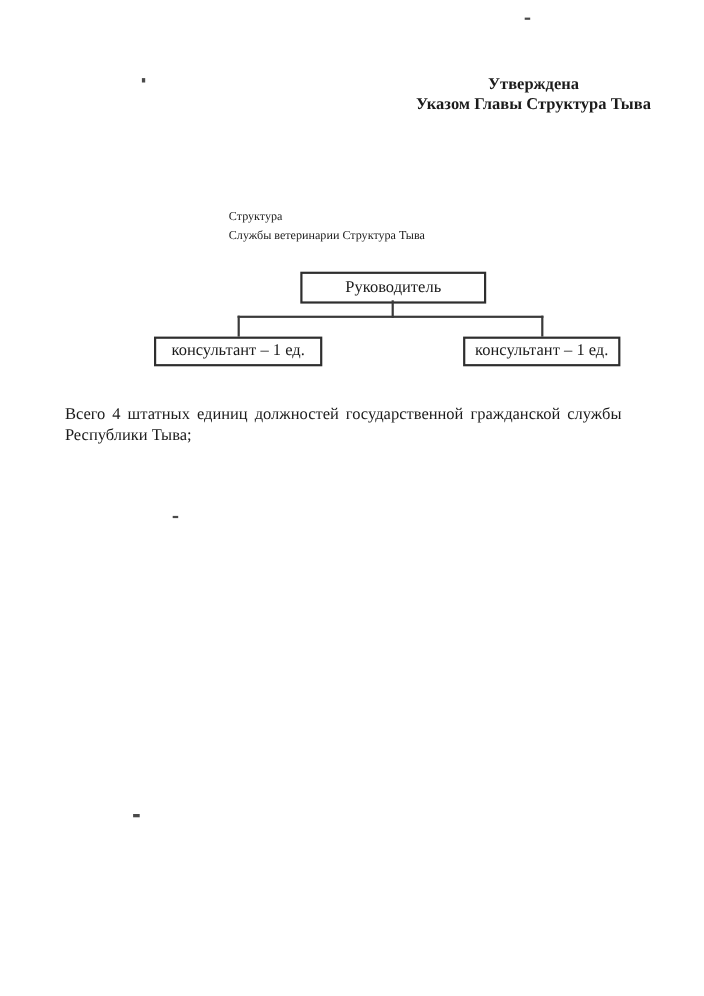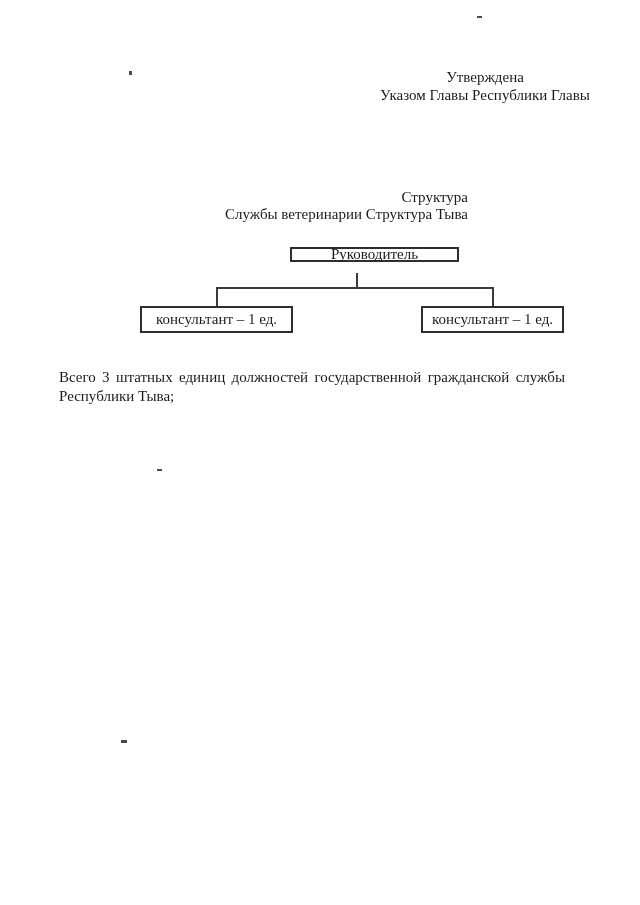--- a/index.html
+++ b/index.html
@@ -19,45 +19,46 @@
   
   .approval {
     position: absolute;
     top: 69px;
     left: 368px;
     width: 234px;
     text-align: center;
     font-size: 15px;
     line-height: 17.5px;
     white-space: nowrap;
+    font-weight: bold;
   }
   
   .doc-title {
     position: absolute;
     top: 189px;
-    left: 198px;
+    left: 208px;
     width: 270px;
-    text-align: right;
-    font-size: 15px;
+    text-align: left;
+    font-size: 11px;
     line-height: 16.5px;
     white-space: nowrap;
   }
   
   .org-box {
     position: absolute;
     box-sizing: border-box;
     border: 2px solid #2e2e2e;
     background: #ffffff;
     display: flex;
     align-items: center;
     justify-content: center;
     font-size: 15px;
     white-space: nowrap;
   }
-  .org-box.root  { left: 290px; top: 247px; width: 169px; height: 15px; }
+  .org-box.root  { left: 273px; top: 247px; width: 169px; height: 29px; }
   .org-box.left  { left: 140px; top: 306px; width: 153px; height: 27px; }
   .org-box.right { left: 421px; top: 306px; width: 143px; height: 27px; }
   
   .conn {
     position: absolute;
     background: #3a3a3a;
   }
   .conn.stem       { left: 356px; top: 273px; width: 2px;   height: 16px; }
   .conn.hbar       { left: 216px; top: 287px; width: 278px; height: 2px;  }
   .conn.drop-left  { left: 216px; top: 287px; width: 2px;   height: 20px; }
@@ -81,39 +82,39 @@
   .speck.s3 { left: 157px; top: 469px; width: 5px; height: 2px; }
   .speck.s4 { left: 121px; top: 740px; width: 6px; height: 3px; }
 </style>
 </head>
 <body>
 
 <div class="page">
 
   <div class="approval">
     <div>Утверждена</div>
-    <div>Указом Главы Республики Главы</div>
+    <div>Указом Главы Структура Тыва</div>
   </div>
 
   <div class="doc-title">
     <div>Структура</div>
     <div>Службы ветеринарии Структура Тыва</div>
   </div>
 
   <div class="org-box root">Руководитель</div>
 
   <div class="conn stem"></div>
   <div class="conn hbar"></div>
   <div class="conn drop-left"></div>
   <div class="conn drop-right"></div>
 
   <div class="org-box left">консультант – 1 ед.</div>
 
   <div class="org-box right">консультант – 1 ед.</div>
 
-  <p class="body-text">Всего 3 штатных единиц должностей государственной гражданской службы Республики Тыва;</p>
+  <p class="body-text">Всего 4 штатных единиц должностей государственной гражданской службы Республики Тыва;</p>
 
   <div class="speck s1"></div>
   <div class="speck s2"></div>
   <div class="speck s3"></div>
   <div class="speck s4"></div>
 
 </div>
 
 </body></html>

